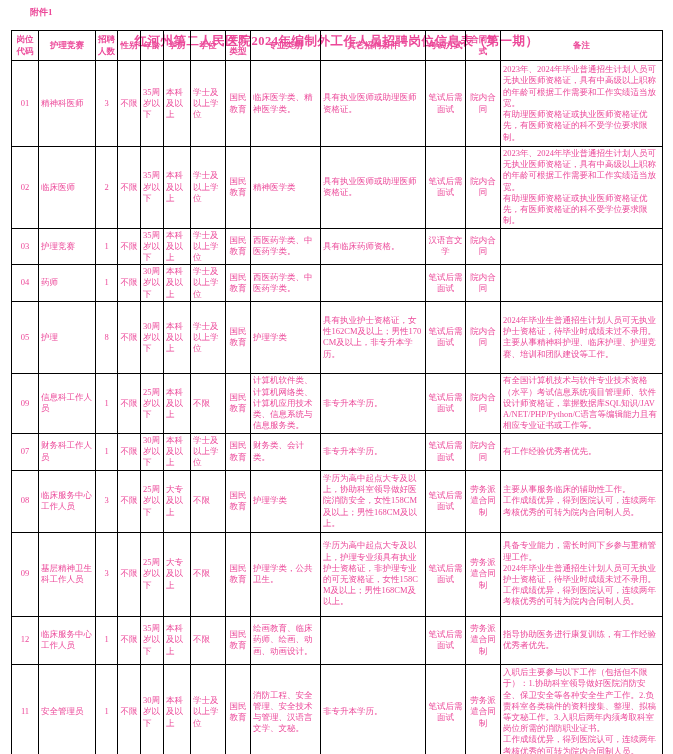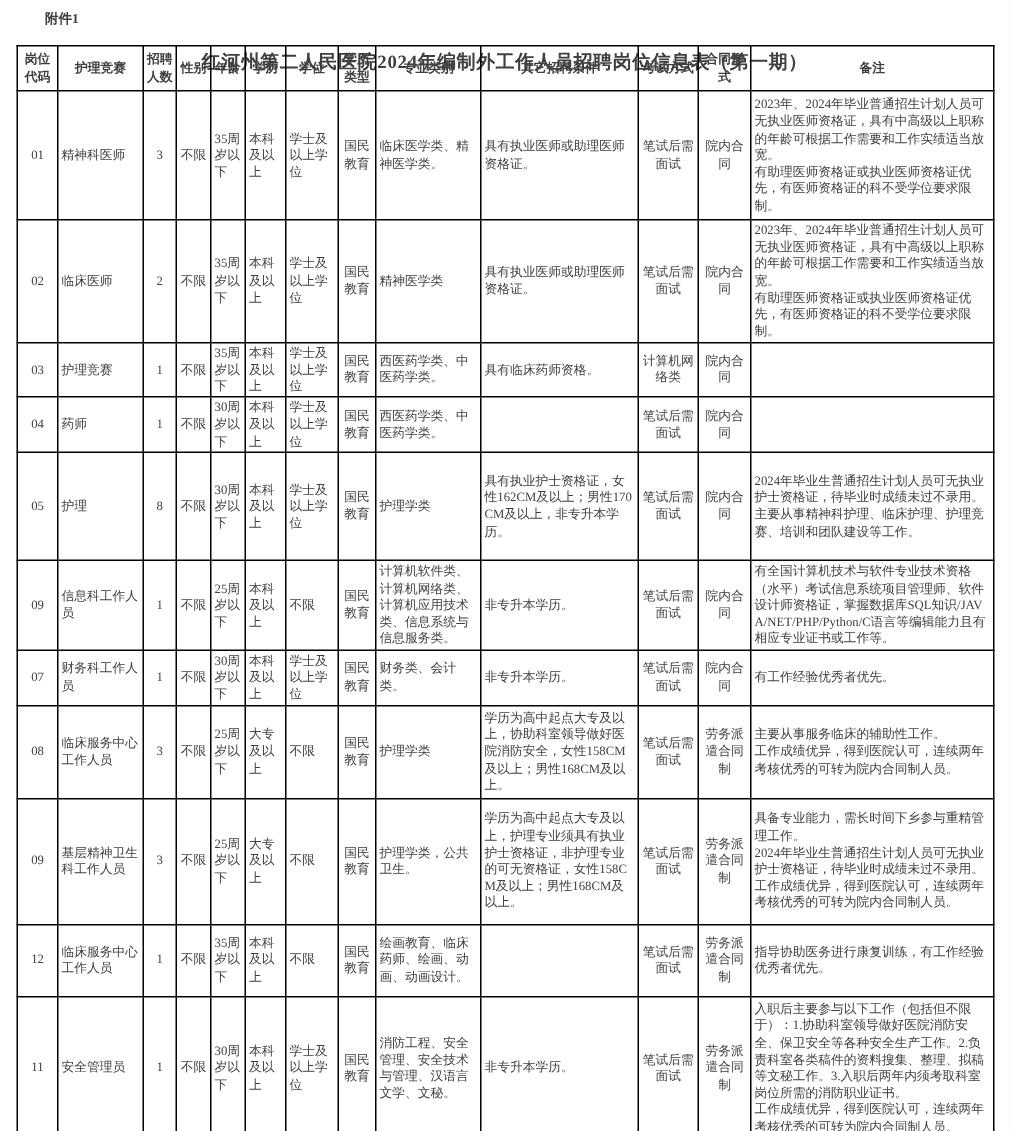--- a/index.html
+++ b/index.html
@@ -1,17 +1,17 @@
 <!DOCTYPE html>
 <html><head>
 <meta charset="utf-8">
 <style>
   html,body{margin:0;padding:0;background:#f2f2f2;}
   .page{
-    width:673px;height:754px;background:#ffffff;color:#404040;
+    width:673px;height:754px;background:#ffffff;color:#ec4899;
     font-family:"Liberation Serif","DejaVu Serif",serif;
     position:relative;overflow:hidden;box-sizing:border-box;
   }
   .attachment{
     position:absolute;top:6px;left:30px;font-size:9px;font-weight:bold;
   }
   .title{
     margin:16px;padding-top:17px;text-align:center;
     font-size:12.5px;font-weight:bold;letter-spacing:0.5px;
   }
@@ -120,21 +120,21 @@
     <td class="c">03</td>
     <td class="l">护理竞赛</td>
     <td class="c">1</td>
     <td class="c">不限</td>
     <td class="l">35周岁以下</td>
     <td class="l">本科及以上</td>
     <td class="l">学士及以上学位</td>
     <td class="c">国民教育</td>
     <td class="l">西医药学类、中医药学类。</td>
     <td class="l">具有临床药师资格。</td>
-    <td class="c">计算机网络类</td>
+    <td class="c">汉语言文学</td>
     <td class="c">院内合同</td>
     <td class="l"></td>
   </tr>
         <tr>
     <td class="c">04</td>
     <td class="l">药师</td>
     <td class="c">1</td>
     <td class="c">不限</td>
     <td class="l">30周岁以下</td>
     <td class="l">本科及以上</td>

